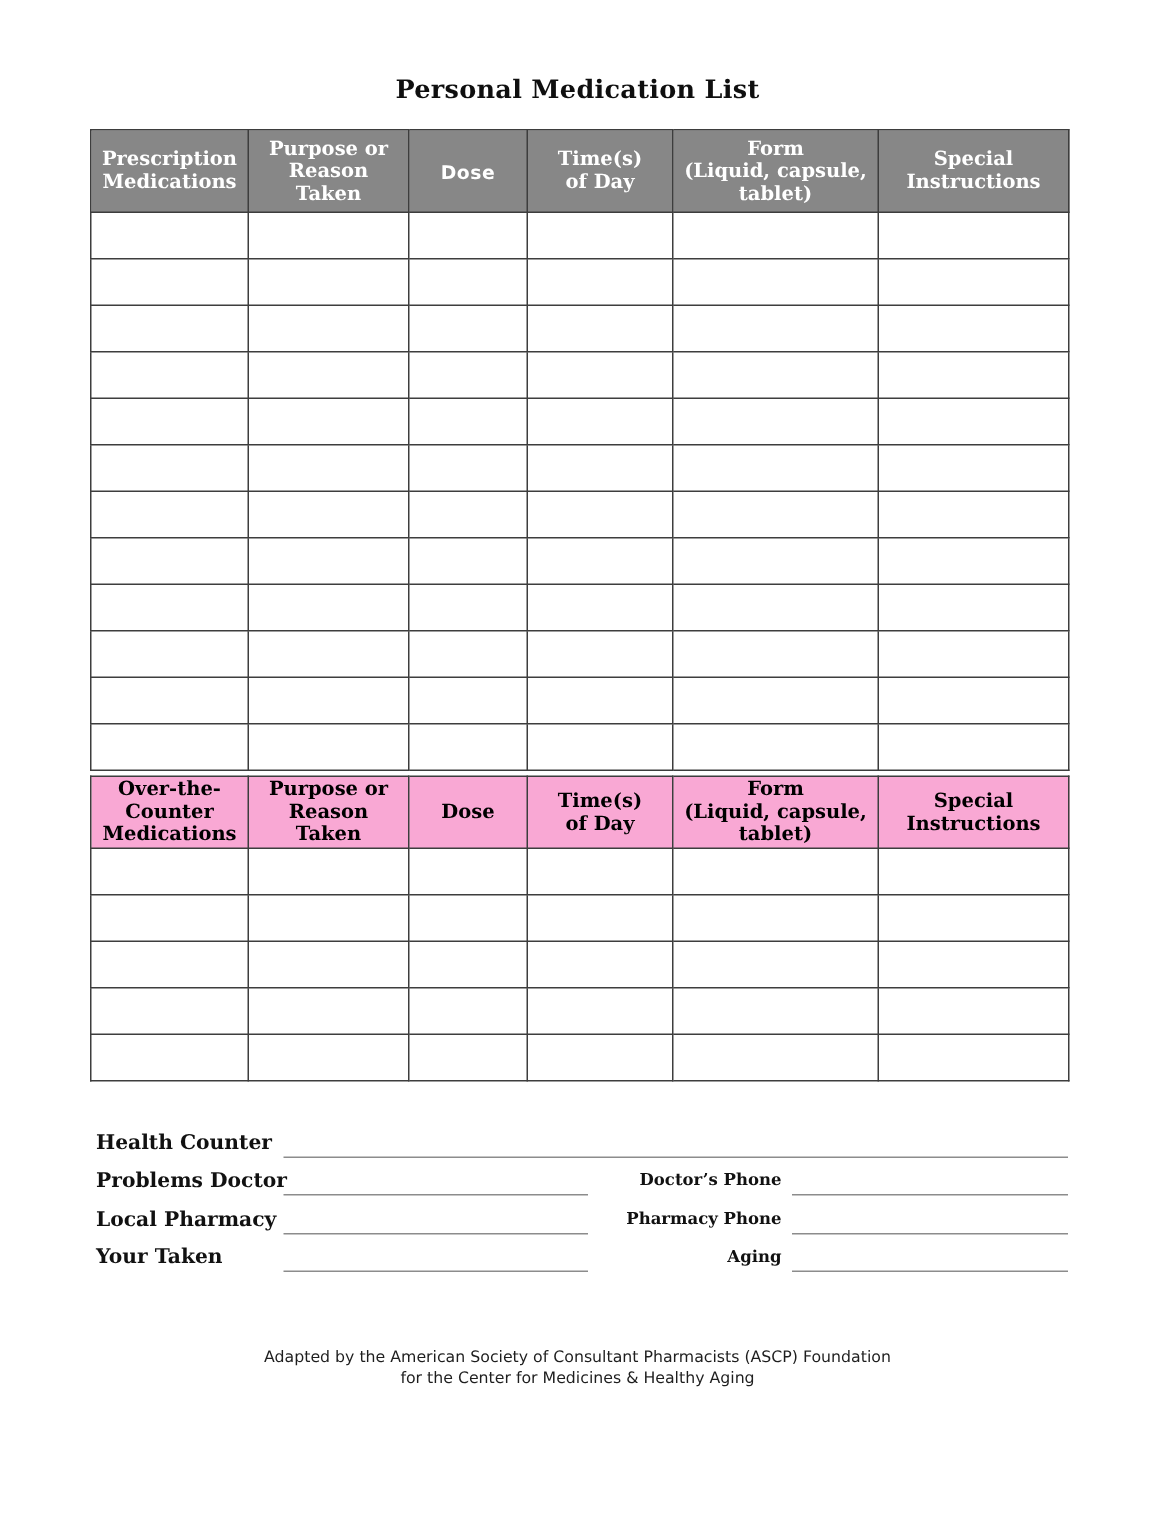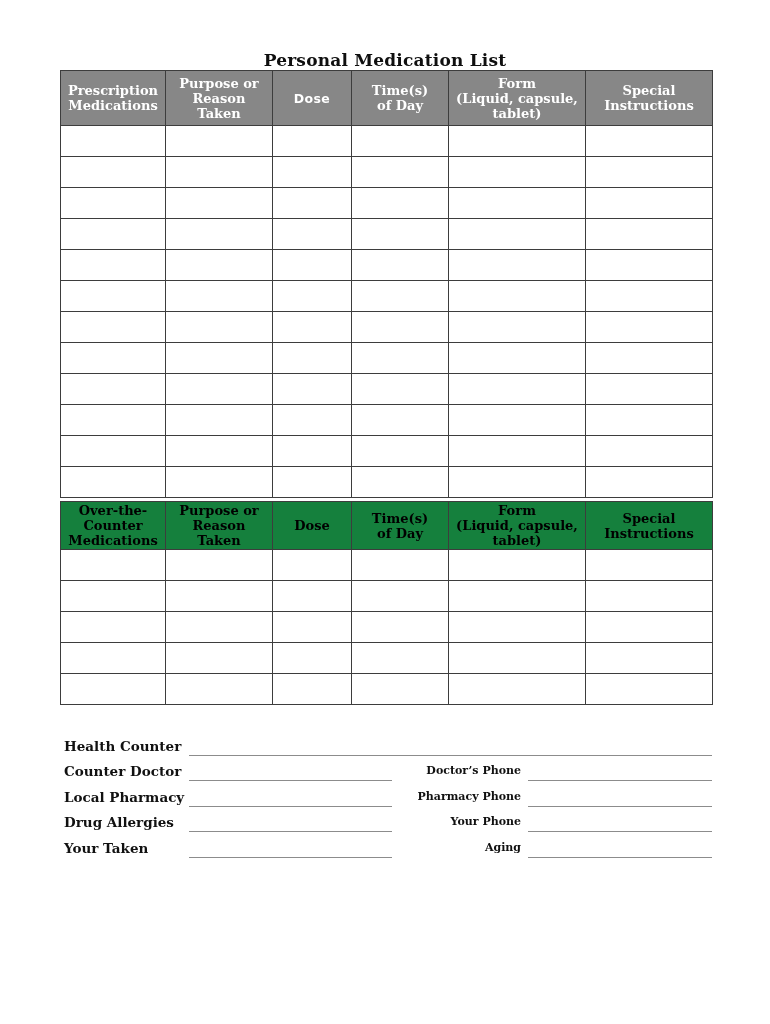--- a/index.html
+++ b/index.html
@@ -21,21 +21,21 @@
     letter-spacing: 0.2px;
     color: #0f0f0f;
   }
   table.med-table {
     border-collapse: collapse;
     table-layout: fixed;
     width: 652px;
     margin-left: 60px;
     background: #ffffff;
   }
-  table.rx-table { }
+  table.rx-table { margin-top: 16px; }
   table.otc-table { margin-top: 3px; }
   .med-table th, .med-table td {
     border: 1px solid #3d3d3d;
   }
   .med-table th {
     text-align: center;
     vertical-align: middle;
     font-weight: bold;
     font-size: 13px;
     line-height: 15px;
@@ -45,21 +45,21 @@
     background: #878787;
     color: #ffffff;
     height: 55px;
   }
   .rx-table th:nth-child(3) {
     font-family: "DejaVu Sans", "Liberation Sans", sans-serif;
     font-size: 12.5px;
     letter-spacing: 0.4px;
   }
   .otc-table th {
-    background: #15803d;
+    background: #f9a8d4;
     color: #000000;
     height: 48px;
   }
   .med-table td {
     height: 31px;
     background: #ffffff;
   }
   .contact-form {
     margin: 25px 0 0 64px;
     width: 648px;
@@ -308,47 +308,44 @@
   </table>
 
   <div class="contact-form">
 
     <div class="form-row">
       <div class="f-label">Health Counter</div>
       <div class="f-line long"></div>
     </div>
 
     <div class="form-row">
-      <div class="f-label">Counter Doctor</div>
+      <div class="f-label">Problems Doctor</div>
       <div class="f-line left-seg"></div>
       <div class="f-label-right">Doctor’s Phone</div>
       <div class="f-gap"></div>
       <div class="f-line right-seg"></div>
     </div>
 
     <div class="form-row">
       <div class="f-label">Local Pharmacy</div>
       <div class="f-line left-seg"></div>
       <div class="f-label-right">Pharmacy Phone</div>
       <div class="f-gap"></div>
       <div class="f-line right-seg"></div>
     </div>
 
-    <div class="form-row">
-      <div class="f-label">Drug Allergies</div>
-      <div class="f-line left-seg"></div>
-      <div class="f-label-right">Your Phone</div>
-      <div class="f-gap"></div>
-      <div class="f-line right-seg"></div>
-    </div>
 
     <div class="form-row">
       <div class="f-label">Your Taken</div>
       <div class="f-line left-seg"></div>
       <div class="f-label-right">Aging</div>
       <div class="f-gap"></div>
       <div class="f-line right-seg"></div>
     </div>
 
   </div>
 
+  <div class="footer-credit">
+    <div>Adapted by the American Society of Consultant Pharmacists (ASCP) Foundation</div>
+    <div>for the Center for Medicines &amp; Healthy Aging</div>
+  </div>
 
 </div>
 
 </body></html>

